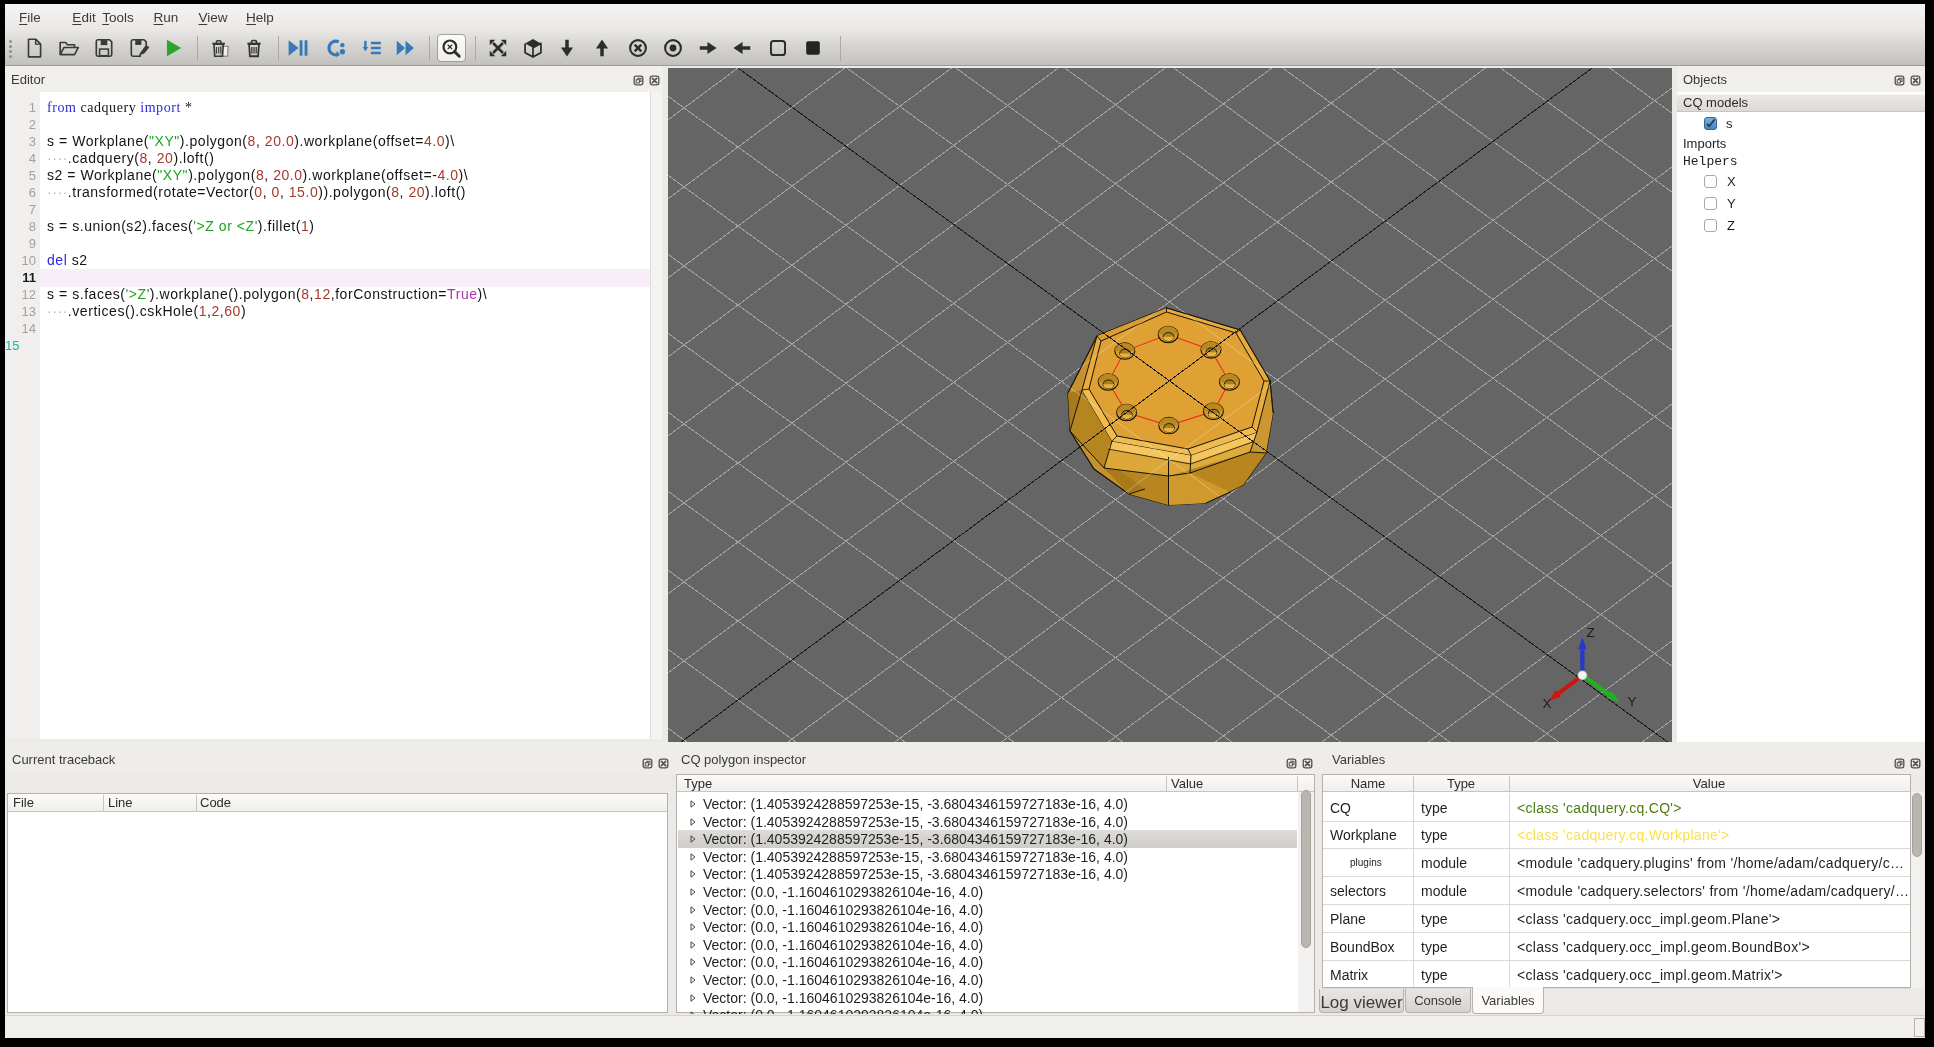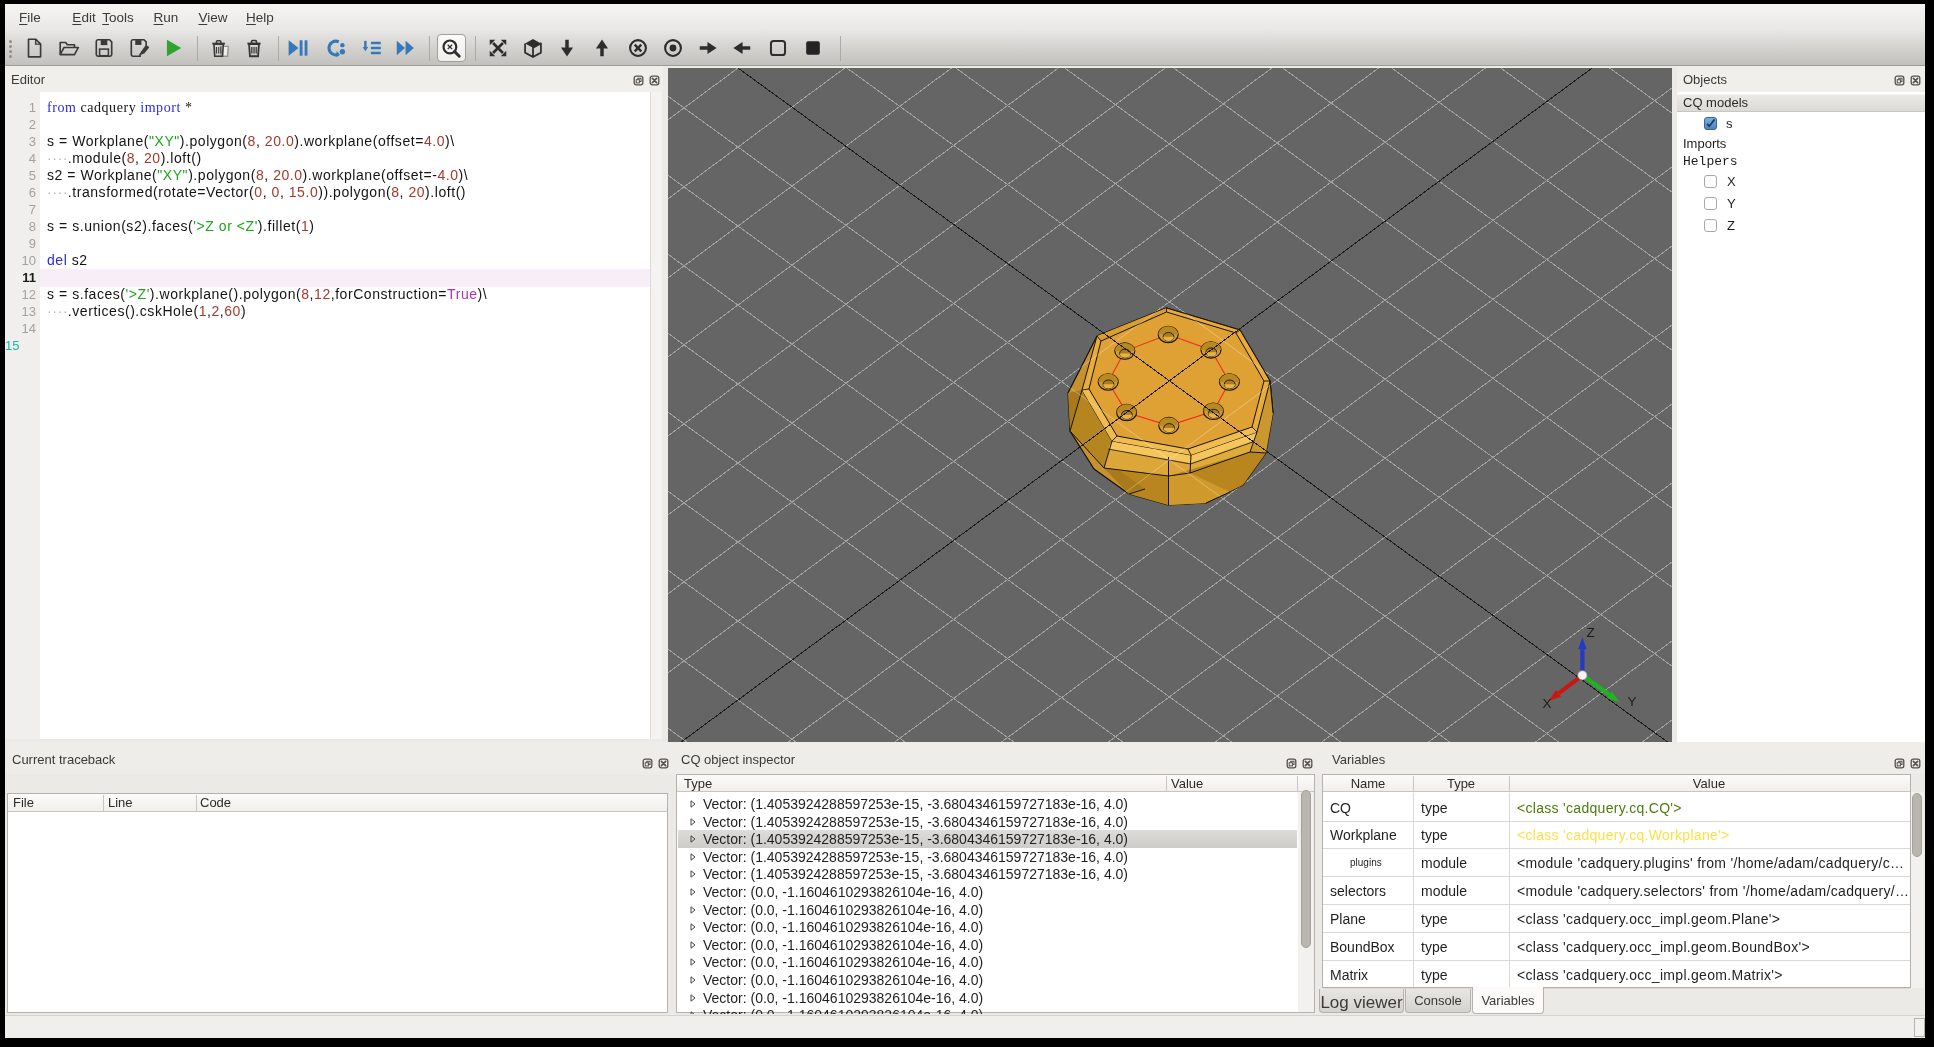--- a/index.html
+++ b/index.html
@@ -139,21 +139,21 @@
 <div style="left:5px;top:92px;width:35px;height:647px;background:#f0efed;"></div>
 <div style="left:40px;top:92px;width:610px;height:647px;background:#ffffff;"></div>
 <div style="left:650px;top:92px;width:12px;height:647px;background:#f4f3f1;border-left:1px solid #dddbd8;"></div>
 <div style="left:40px;top:269px;width:610px;height:18px;background:#f8eef8;"></div>
 <div class="t" style="left:5px;top:99px;width:31px;height:17px;line-height:17px;text-align:right;color:#a3a19d;font-size:13px;">1</div>
 <div class="t" style="left:47px;top:99px;height:17px;line-height:17px;font-size:14px;letter-spacing:0.55px;font-family:Liberation Serif, serif;"><span style="color:#2b2be0">from</span><span style="color:#141414"> cadquery </span><span style="color:#2b2be0">import</span><span style="color:#141414"> *</span></div>
 <div class="t" style="left:5px;top:116px;width:31px;height:17px;line-height:17px;text-align:right;color:#a3a19d;font-size:13px;">2</div>
 <div class="t" style="left:5px;top:133px;width:31px;height:17px;line-height:17px;text-align:right;color:#a3a19d;font-size:13px;">3</div>
 <div class="t" style="left:47px;top:133px;height:17px;line-height:17px;font-size:14px;letter-spacing:0.55px;"><span style="color:#141414">s = Workplane(</span><span style="color:#20a31f">"XY"</span><span style="color:#141414">).polygon(</span><span style="color:#a5392b">8</span><span style="color:#141414">, </span><span style="color:#a5392b">20.0</span><span style="color:#141414">).workplane(offset=</span><span style="color:#a5392b">4.0</span><span style="color:#141414">)\</span></div>
 <div class="t" style="left:5px;top:150px;width:31px;height:17px;line-height:17px;text-align:right;color:#a3a19d;font-size:13px;">4</div>
-<div class="t" style="left:47px;top:150px;height:17px;line-height:17px;font-size:14px;letter-spacing:0.55px;"><span style="color:#b9b7b4">····</span><span style="color:#141414">.module(</span><span style="color:#a5392b">8</span><span style="color:#141414">, </span><span style="color:#a5392b">20</span><span style="color:#141414">).loft()</span></div>
+<div class="t" style="left:47px;top:150px;height:17px;line-height:17px;font-size:14px;letter-spacing:0.55px;"><span style="color:#b9b7b4">····</span><span style="color:#141414">.cadquery(</span><span style="color:#a5392b">8</span><span style="color:#141414">, </span><span style="color:#a5392b">20</span><span style="color:#141414">).loft()</span></div>
 <div class="t" style="left:5px;top:167px;width:31px;height:17px;line-height:17px;text-align:right;color:#a3a19d;font-size:13px;">5</div>
 <div class="t" style="left:47px;top:167px;height:17px;line-height:17px;font-size:14px;letter-spacing:0.55px;"><span style="color:#141414">s2 = Workplane(</span><span style="color:#20a31f">"XY"</span><span style="color:#141414">).polygon(</span><span style="color:#a5392b">8</span><span style="color:#141414">, </span><span style="color:#a5392b">20.0</span><span style="color:#141414">).workplane(offset=-</span><span style="color:#a5392b">4.0</span><span style="color:#141414">)\</span></div>
 <div class="t" style="left:5px;top:184px;width:31px;height:17px;line-height:17px;text-align:right;color:#a3a19d;font-size:13px;">6</div>
 <div class="t" style="left:47px;top:184px;height:17px;line-height:17px;font-size:14px;letter-spacing:0.55px;"><span style="color:#b9b7b4">····</span><span style="color:#141414">.transformed(rotate=Vector(</span><span style="color:#a5392b">0</span><span style="color:#141414">, </span><span style="color:#a5392b">0</span><span style="color:#141414">, </span><span style="color:#a5392b">15.0</span><span style="color:#141414">)).polygon(</span><span style="color:#a5392b">8</span><span style="color:#141414">, </span><span style="color:#a5392b">20</span><span style="color:#141414">).loft()</span></div>
 <div class="t" style="left:5px;top:201px;width:31px;height:17px;line-height:17px;text-align:right;color:#a3a19d;font-size:13px;">7</div>
 <div class="t" style="left:5px;top:218px;width:31px;height:17px;line-height:17px;text-align:right;color:#a3a19d;font-size:13px;">8</div>
 <div class="t" style="left:47px;top:218px;height:17px;line-height:17px;font-size:14px;letter-spacing:0.55px;"><span style="color:#141414">s = s.union(s2).faces(</span><span style="color:#20a31f">'&gt;Z or &lt;Z'</span><span style="color:#141414">).fillet(</span><span style="color:#a5392b">1</span><span style="color:#141414">)</span></div>
 <div class="t" style="left:5px;top:235px;width:31px;height:17px;line-height:17px;text-align:right;color:#a3a19d;font-size:13px;">9</div>
 <div class="t" style="left:5px;top:252px;width:31px;height:17px;line-height:17px;text-align:right;color:#a3a19d;font-size:13px;">10</div>
 <div class="t" style="left:47px;top:252px;height:17px;line-height:17px;font-size:14px;letter-spacing:0.55px;"><span style="color:#2b2be0">del</span><span style="color:#141414"> s2</span></div>
@@ -289,21 +289,21 @@
     <rect x="2.2" y="2.2" width="8.6" height="8.6" rx="2" fill="none" stroke="#55524e" stroke-width="1.3"></rect>
     <path d="M4.4 4.4 L8.6 8.6 M8.6 4.4 L4.4 8.6" stroke="#55524e" stroke-width="1.7" stroke-linecap="round"></path>
   </svg>
 <div style="left:7px;top:793px;width:661px;height:220px;background:#fff;border:1px solid #b5b2ad;"></div>
 <div style="left:8px;top:794px;width:659px;height:18px;background:linear-gradient(#fcfbfa,#f1efec);border-bottom:1px solid #c9c6c2;"></div>
 <div class="t" style="left:13px;top:795px;font-size:13px;color:#2c2b29;">File</div>
 <div class="t" style="left:108px;top:795px;font-size:13px;color:#2c2b29;">Line</div>
 <div class="t" style="left:200px;top:795px;font-size:13px;color:#2c2b29;">Code</div>
 <div style="left:103px;top:795px;width:1px;height:16px;background:#c9c6c2;"></div>
 <div style="left:196px;top:795px;width:1px;height:16px;background:#c9c6c2;"></div>
-<div class="t" style="left:681px;top:752px;font-size:13px;color:#3b3a37;">CQ object inspector</div>
+<div class="t" style="left:681px;top:752px;font-size:13px;color:#3b3a37;">CQ polygon inspector</div>
 <svg style="position:absolute;left:1285px;top:757px" width="13" height="13" viewBox="0 0 13 13">
     <rect x="2.2" y="2.2" width="8.6" height="8.6" rx="2" fill="none" stroke="#55524e" stroke-width="1.3"></rect>
     <rect x="5.8" y="4.3" width="3.2" height="3.2" fill="none" stroke="#55524e" stroke-width="1"></rect>
     <rect x="4.2" y="5.7" width="3.2" height="3.2" fill="#f1f0ee" stroke="#55524e" stroke-width="1"></rect>
   </svg>
 <svg style="position:absolute;left:1301px;top:757px" width="13" height="13" viewBox="0 0 13 13">
     <rect x="2.2" y="2.2" width="8.6" height="8.6" rx="2" fill="none" stroke="#55524e" stroke-width="1.3"></rect>
     <path d="M4.4 4.4 L8.6 8.6 M8.6 4.4 L4.4 8.6" stroke="#55524e" stroke-width="1.7" stroke-linecap="round"></path>
   </svg>
 <div style="left:676px;top:774px;width:639px;height:239px;background:#fff;border:1px solid #b5b2ad;"></div>

